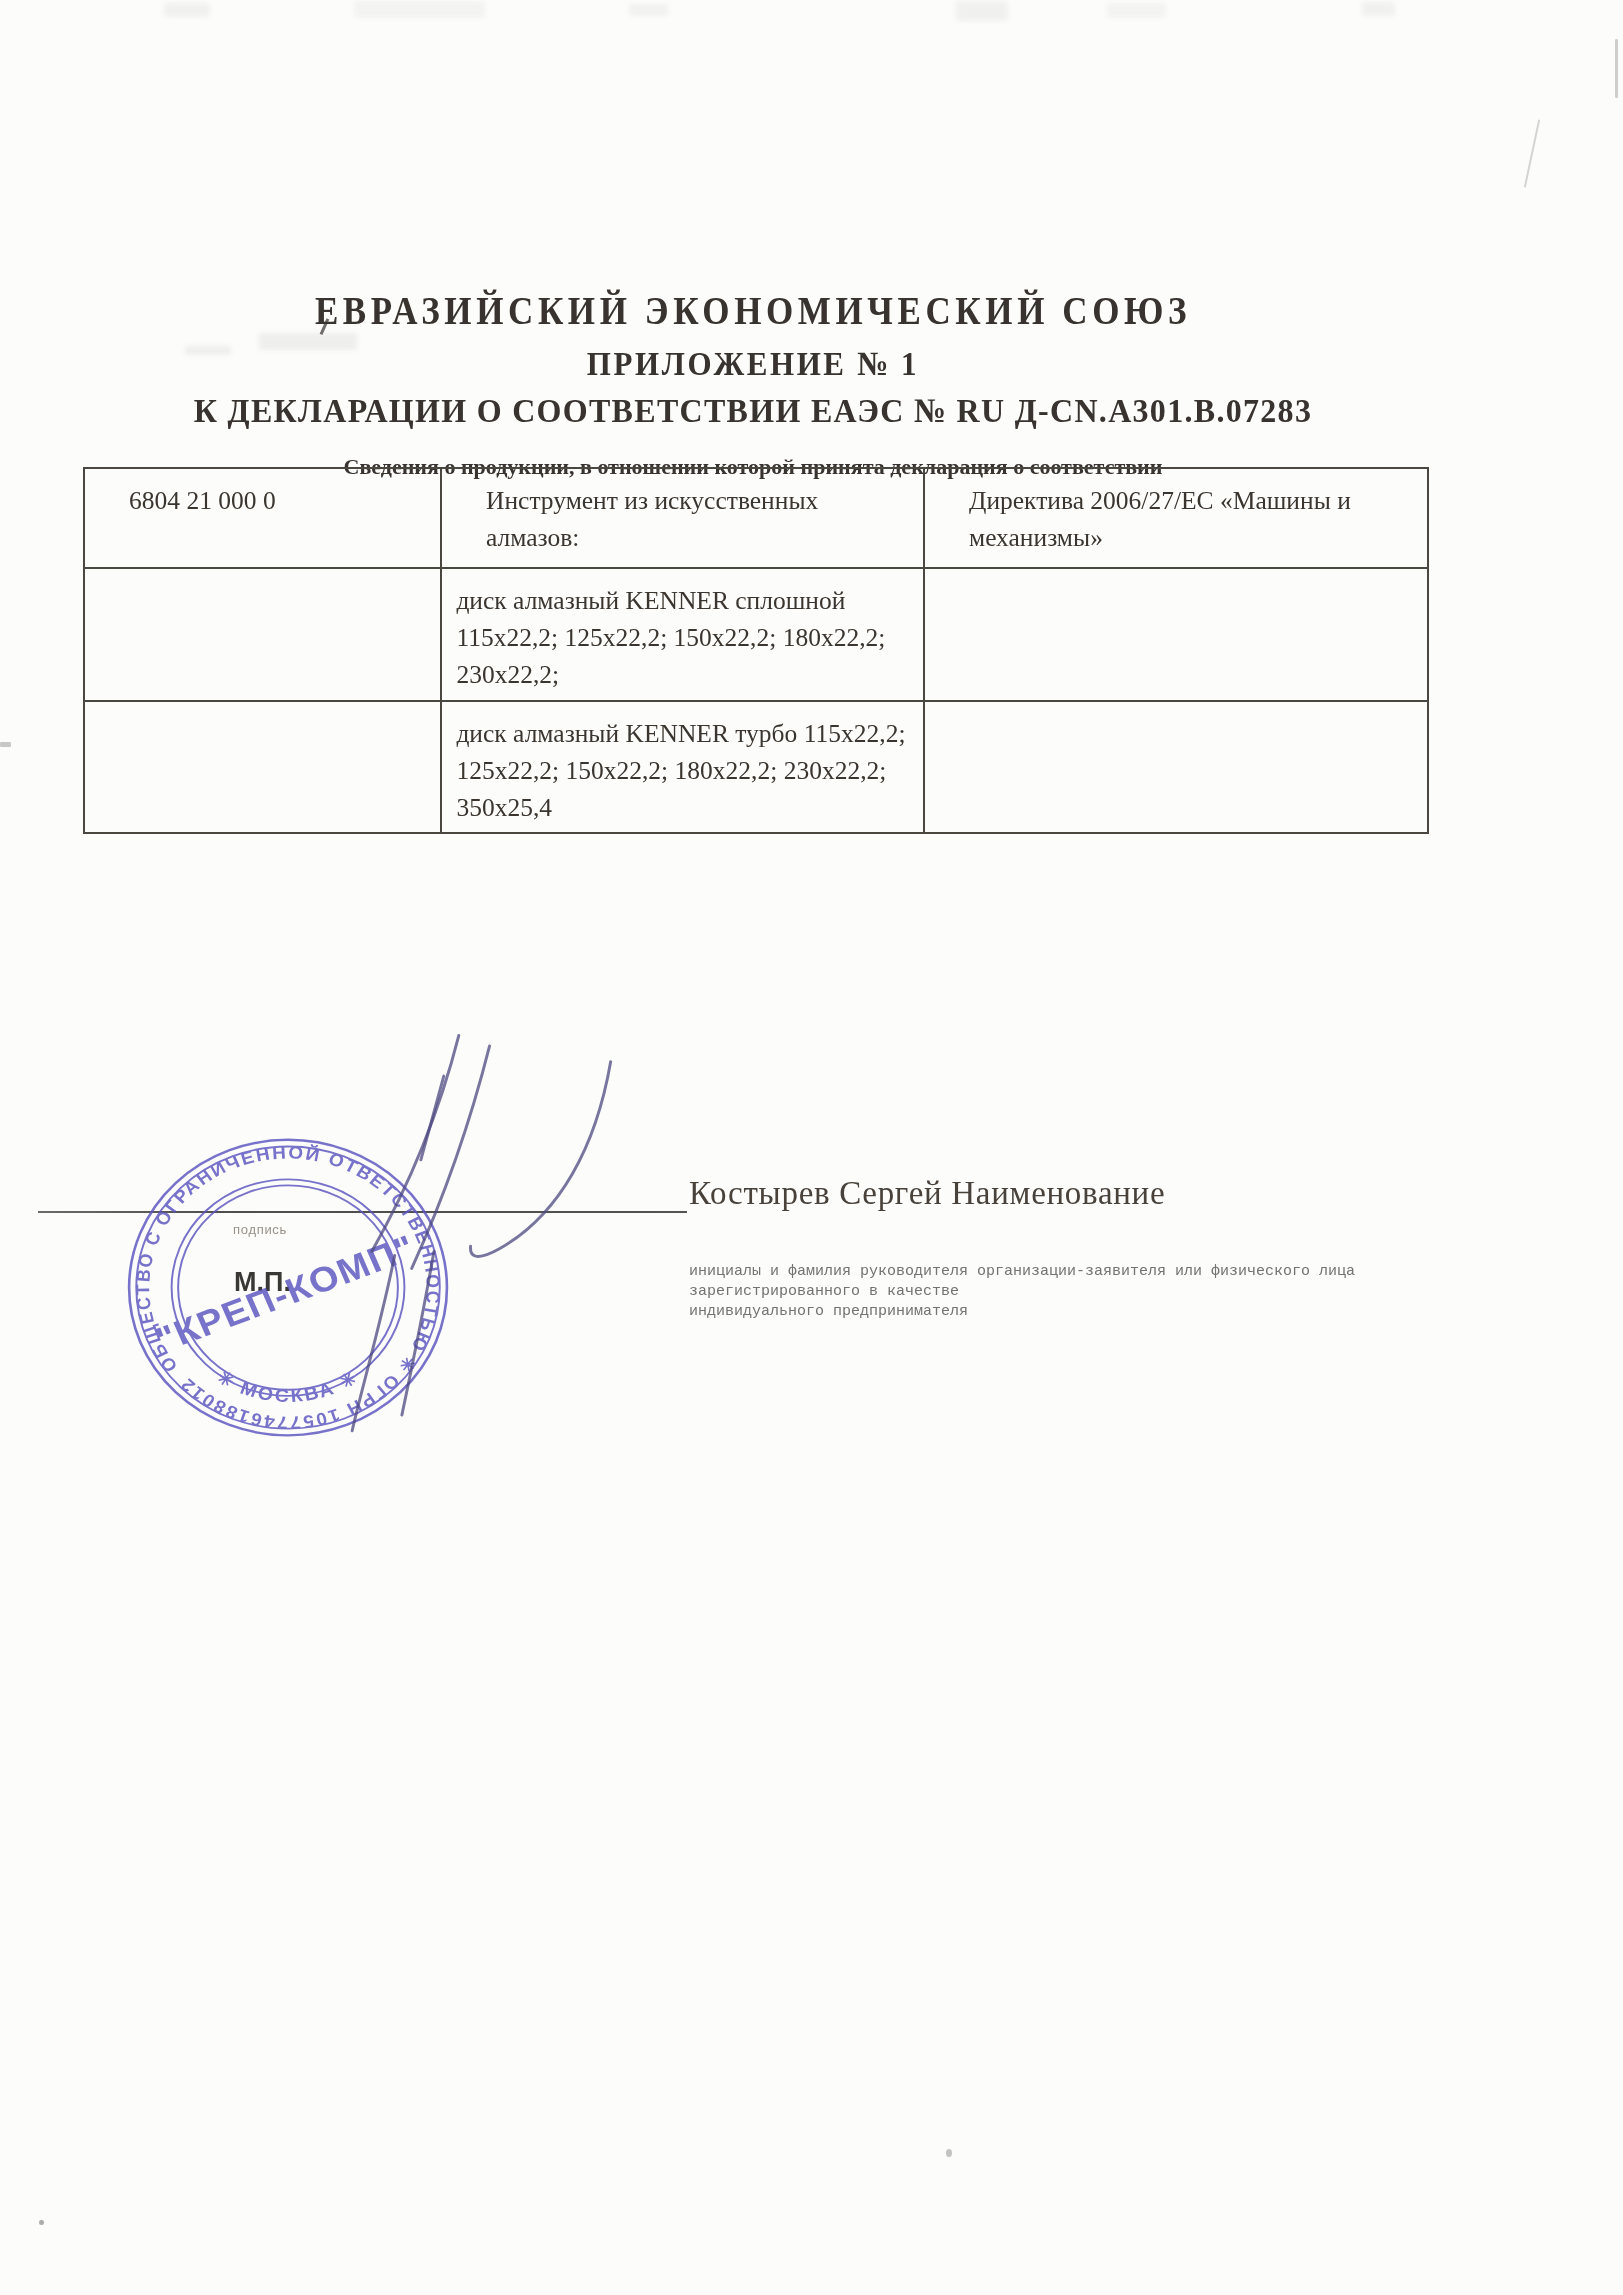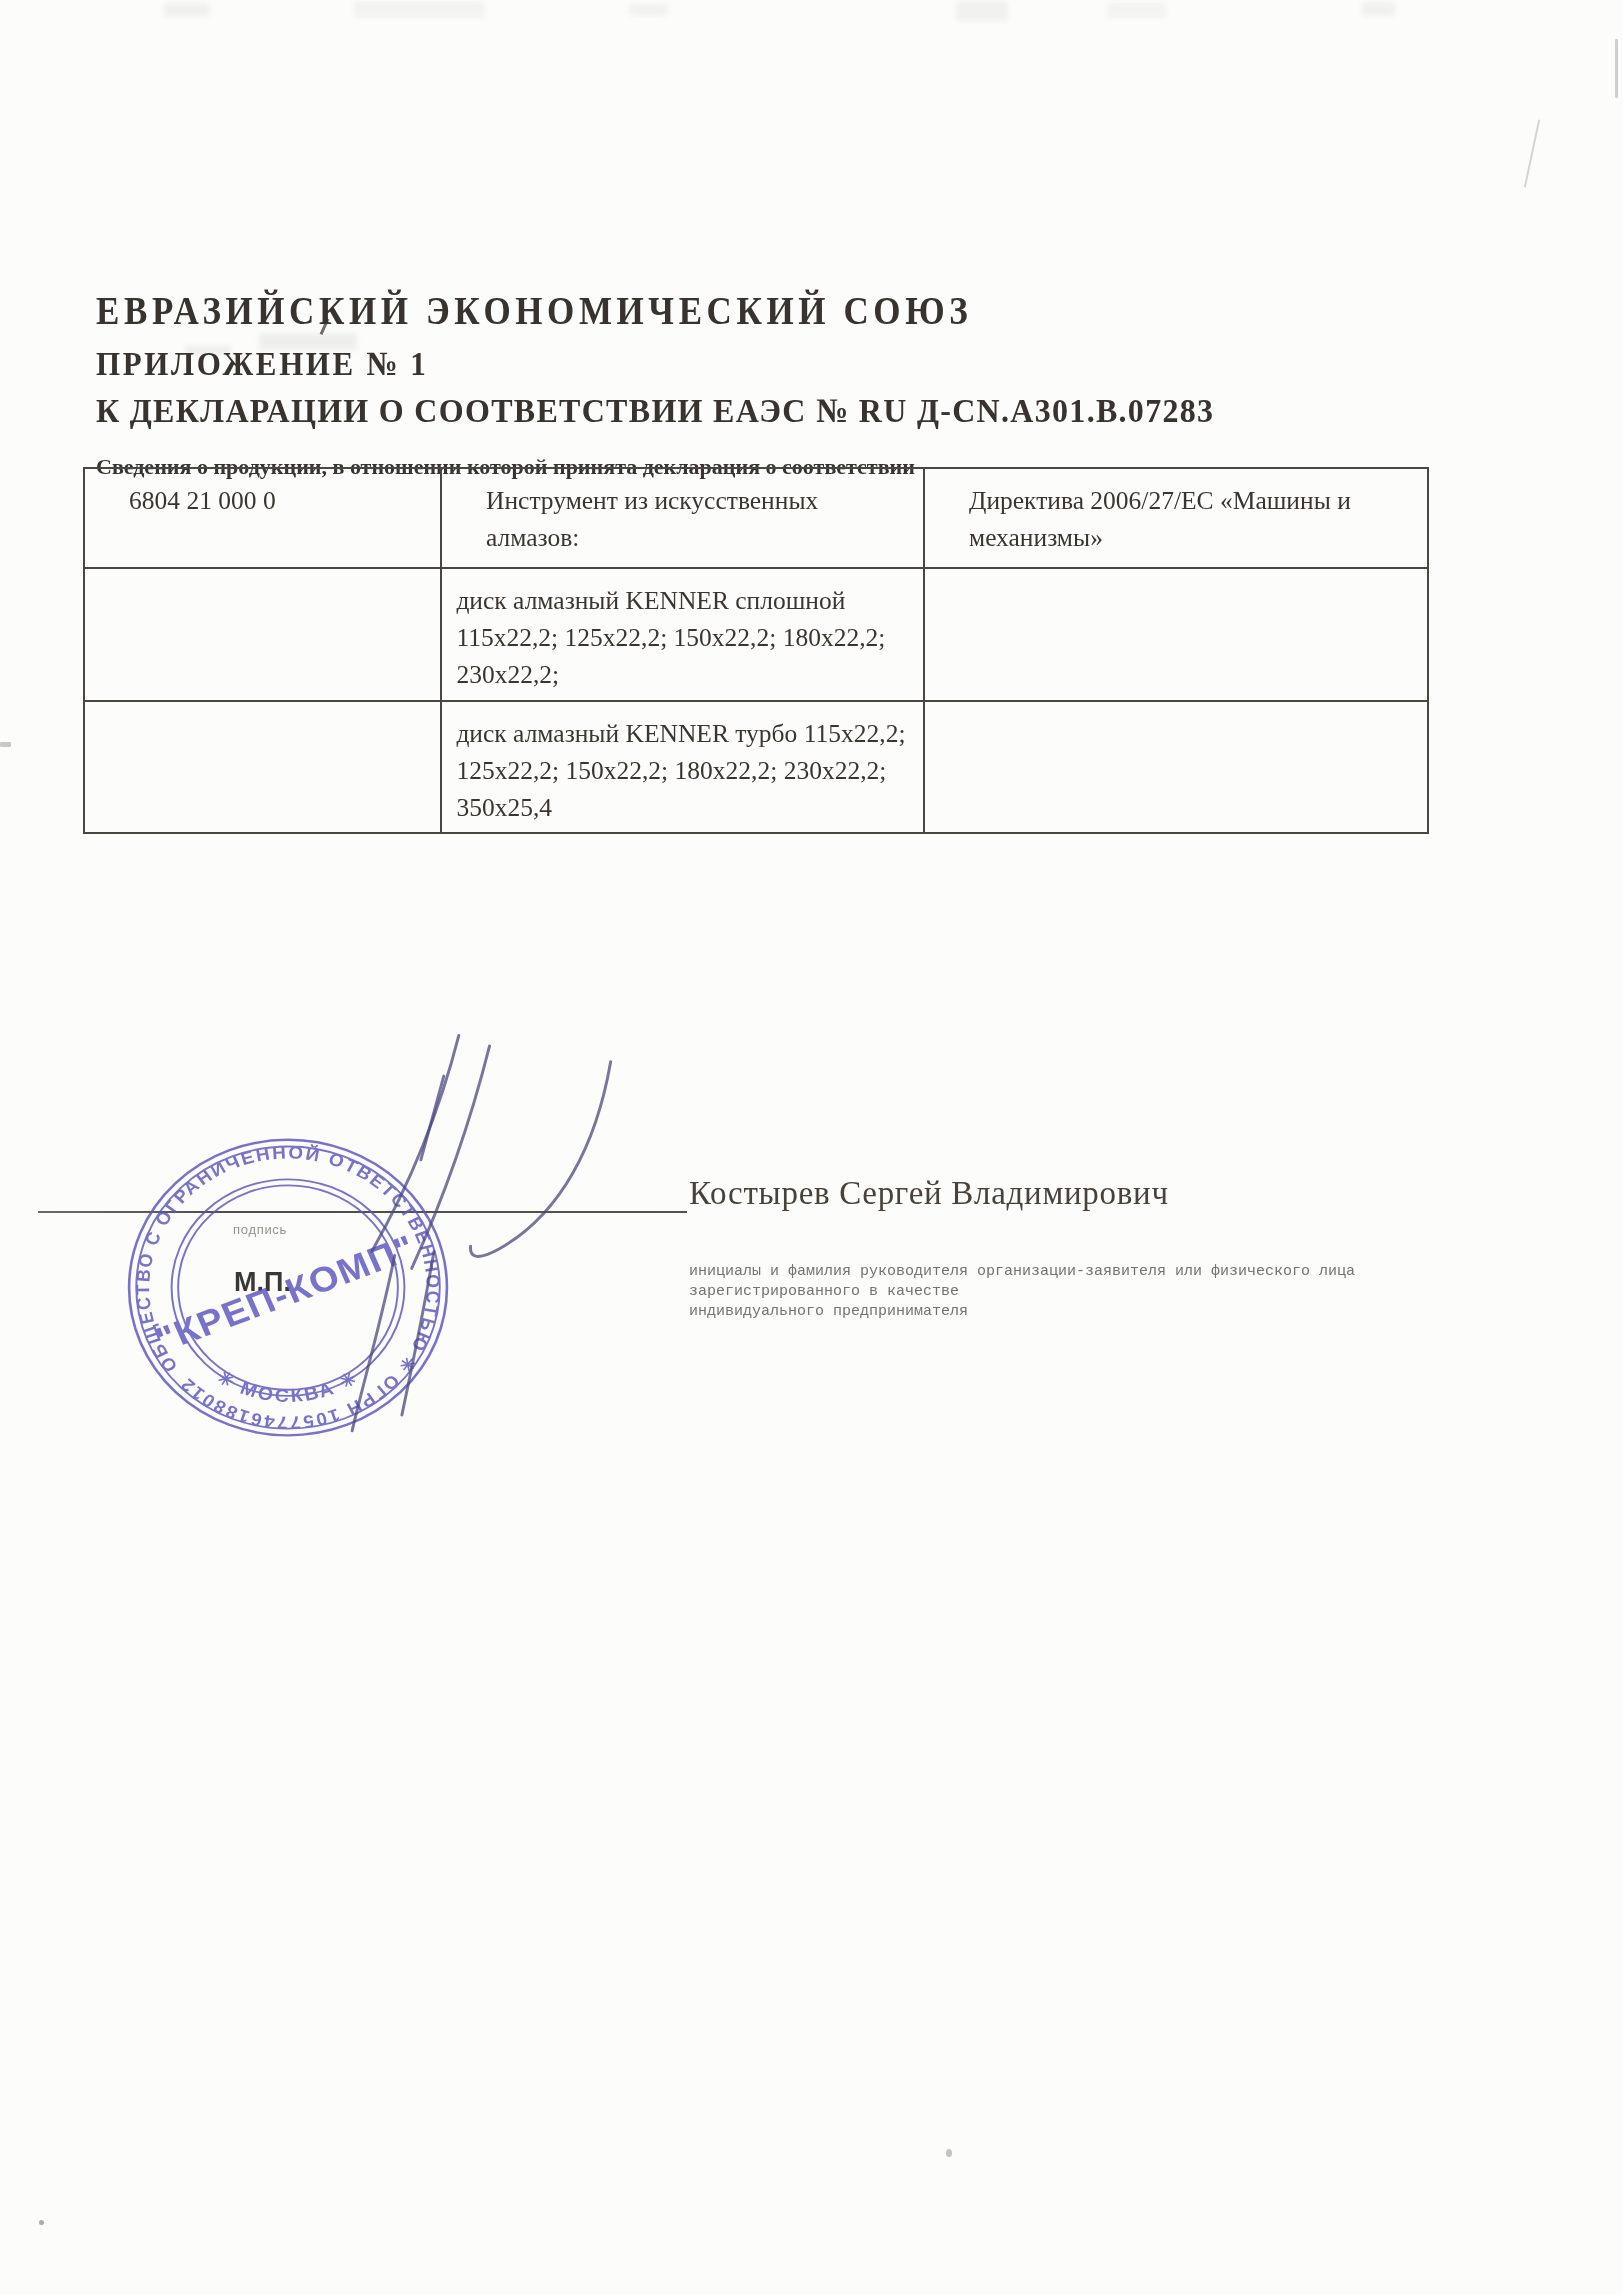--- a/index.html
+++ b/index.html
@@ -7,21 +7,21 @@
   .page {
     position:relative; width:1623px; height:2295px;
     background:#fcfcfa; overflow:hidden;
     font-family:"Liberation Serif", serif; color:#3d3732;
   }
   
   .ghost { position:absolute; background:#8f8f8f; filter:blur(2.6px); border-radius:2px; }
   .speck { position:absolute; background:#8a8a88; border-radius:50%; }
   .tick  { position:absolute; background:#4d4a46; }
   
-  .header { position:absolute; left:96px; top:292px; width:1344px; text-align:left; color:#38332f; }
+  .header { position:absolute; left:81px; top:292px; width:1344px; text-align:center; color:#38332f; }
   .t1 { font-size:35px; font-weight:bold; letter-spacing:4.6px; transform:scaleY(1.12); }
   .t2 { font-size:31px; font-weight:bold; letter-spacing:2.6px; margin-top:14.4px; transform:scaleY(1.1); }
   .t3 { font-size:32px; font-weight:bold; letter-spacing:1.3px; margin-top:9.2px; transform:scaleY(1.08); }
   .t4 { font-size:22px; font-weight:bold; margin-top:25px;font-family:Liberation Serif, serif; }
   
   table.decl {
     position:absolute; left:83px; top:467px; width:1344px;
     border-collapse:collapse; table-layout:fixed;
   }
   table.decl th, table.decl td {
@@ -102,21 +102,21 @@
       <td></td>
       <td>диск алмазный KENNER турбо 115х22,2; 125х22,2; 150х22,2; 180х22,2; 230х22,2; 350х25,4</td>
       <td></td>
     </tr>
   </tbody>
     </table>
 
   <div class="sig-line"></div>
   <div class="sig-label">подпись</div>
   <div class="mp">М.П.</div>
-  <div class="signer">Костырев Сергей Владимирович</div>
+  <div class="signer">Костырев Сергей Наименование</div>
   <div class="sig-caption">
     <div>инициалы и фамилия руководителя организации-заявителя или физического лица  зарегистрированного в качестве</div>
     <div>индивидуального предпринимателя</div>
   </div>
 
   <svg class="stamp" width="357" height="327" viewBox="0 0 545 500">
     <g transform="scale(1,0.93)">
       <circle cx="258" cy="264" r="243" stroke-width="4"></circle>
       <circle cx="258" cy="264" r="232" stroke-width="3"></circle>
       <circle cx="258" cy="264" r="178" stroke-width="3"></circle>

